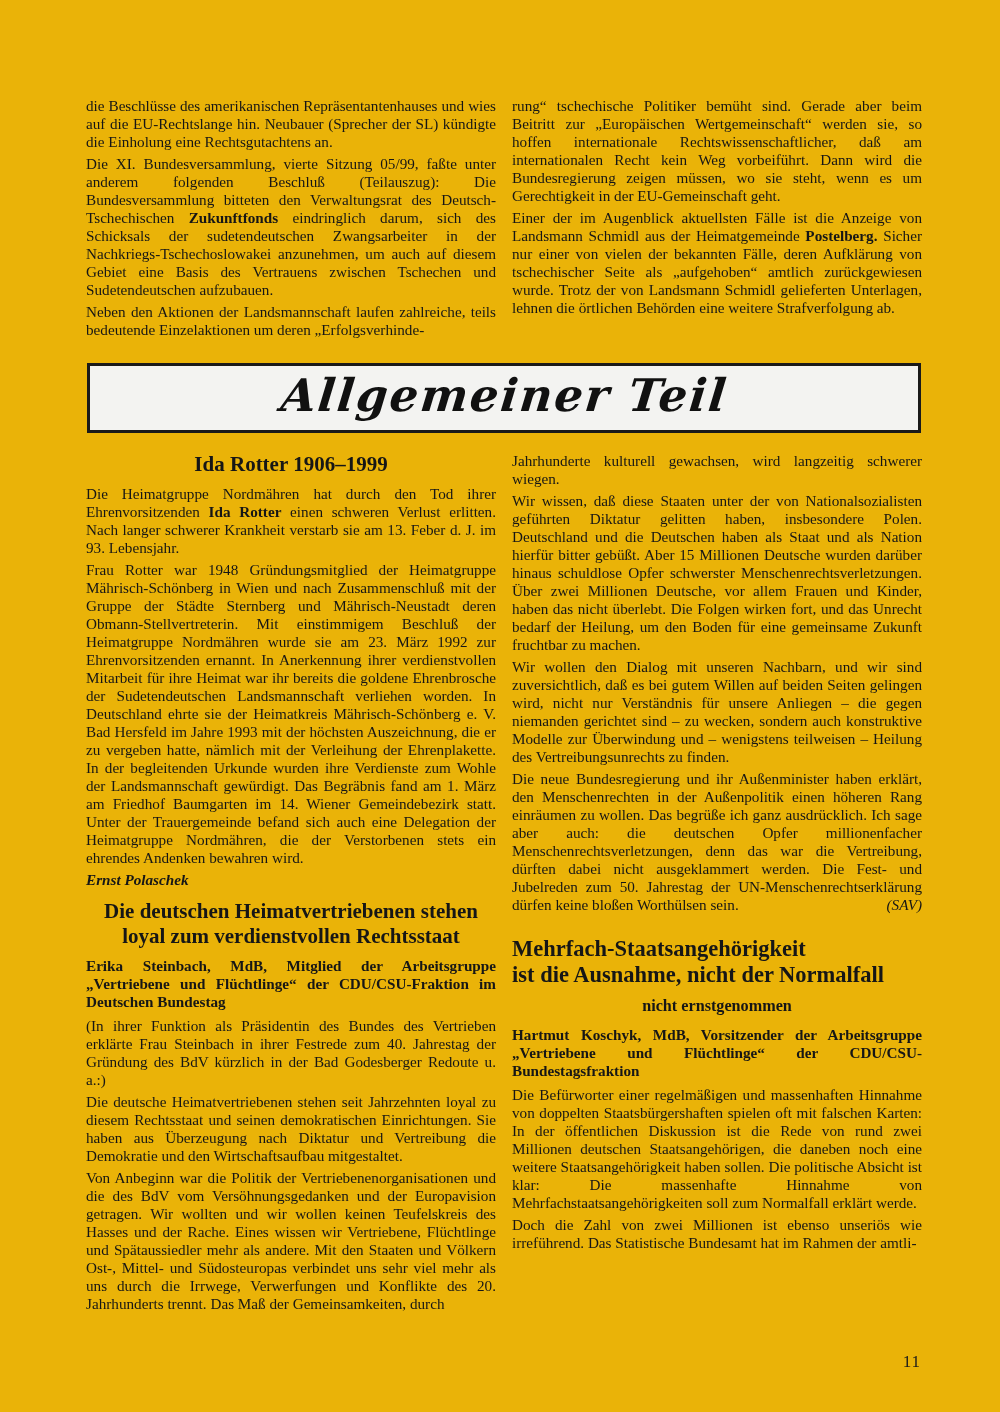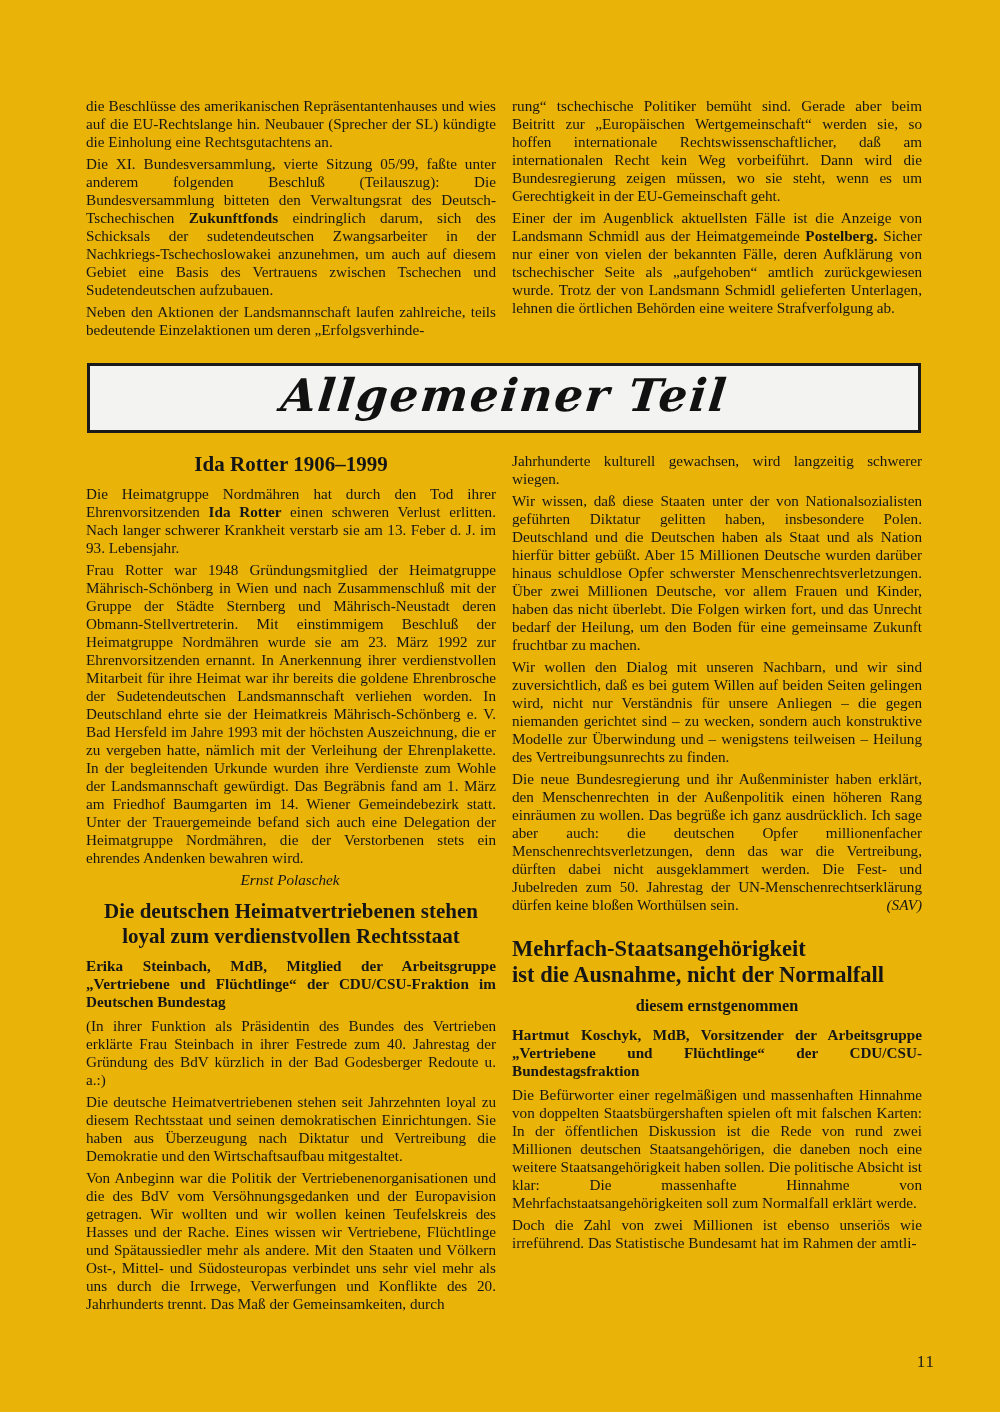--- a/index.html
+++ b/index.html
@@ -62,26 +62,27 @@
     font-size: 22.5px; line-height: 26px;
     font-weight: bold; 
     margin: 22px 0 9px 0;
   }
   .h-sub {
     font-size: 16.2px; line-height: 19.5px;
     font-weight: bold; text-align: center;
     margin: 0 0 9px 0;
   }
   .sig {
-    text-align: center; font-style: italic;
+    text-align: left; font-style: italic;
     margin: 1px 2px 8px 0 !important;
+    font-weight: bold;
   }
   .pageno {
     position: absolute;
-    right: 65px; top: 1352px;
+    right: 79px; top: 1352px;
     font-size: 17px; color: #1b1b1b;
     letter-spacing: 1px;
   }
 </style>
 </head>
 <body>
 
 <div class="page">
   <div class="content">
 
@@ -129,21 +130,21 @@
             <p><span>Wir wissen, daß diese Staaten unter der von Nationalsozialisten geführten Diktatur gelitten haben, insbesondere Polen. Deutschland und die Deutschen haben als Staat und als Nation hierfür bitter gebüßt. Aber 15 Millionen Deutsche wurden darüber hinaus schuldlose Opfer schwerster Menschenrechtsverletzungen. Über zwei Millionen Deutsche, vor allem Frauen und Kinder, haben das nicht überlebt. Die Folgen wirken fort, und das Unrecht bedarf der Heilung, um den Boden für eine gemeinsame Zukunft fruchtbar zu machen.</span></p>
             <p><span>Wir wollen den Dialog mit unseren Nachbarn, und wir sind zuversichtlich, daß es bei gutem Willen auf beiden Seiten gelingen wird, nicht nur Verständnis für unsere Anliegen – die gegen niemanden gerichtet sind – zu wecken, sondern auch konstruktive Modelle zur Überwindung und – wenigstens teilweisen – Heilung des Vertreibungsunrechts zu finden.</span></p>
             <p><span>Die neue Bundesregierung und ihr Außenminister haben erklärt, den Menschenrechten in der Außenpolitik einen höheren Rang einräumen zu wollen. Das begrüße ich ganz ausdrücklich. Ich sage aber auch: die deutschen Opfer millionenfacher Menschenrechtsverletzungen, denn das war die Vertreibung, dürften dabei nicht ausgeklammert werden. Die Fest- und Jubelreden zum 50. Jahrestag der UN-Menschenrechtserklärung dürfen keine bloßen Worthülsen sein. </span><span class="i fr">(SAV)</span></p>
           </div>
 
         <div class="h-big">
           <div>Mehrfach-Staatsangehörigkeit</div>
           <div>ist die Ausnahme, nicht der Normalfall</div>
         </div>
         <div class="h-sub">
-          <div>diesem ernstgenommen</div>
+          <div>nicht ernstgenommen</div>
         </div>
         <div>
             <p class="byline"><span>Hartmut Koschyk, MdB, Vorsitzender der Arbeitsgruppe „Vertriebene und Flüchtlinge“ der CDU/CSU-Bundestagsfraktion</span></p>
             <p><span>Die Befürworter einer regelmäßigen und massenhaften Hinnahme von doppelten Staatsbürgershaften spielen oft mit falschen Karten: In der öffentlichen Diskussion ist die Rede von rund zwei Millionen deutschen Staatsangehörigen, die daneben noch eine weitere Staatsangehörigkeit haben sollen. Die politische Absicht ist klar: Die massenhafte Hinnahme von Mehrfachstaatsangehörigkeiten soll zum Normalfall erklärt werde.</span></p>
             <p><span>Doch die Zahl von zwei Millionen ist ebenso unseriös wie irreführend. Das Statistische Bundesamt hat im Rahmen der amtli-</span></p>
           </div>
       </div>
 
     </div>
   </div>

